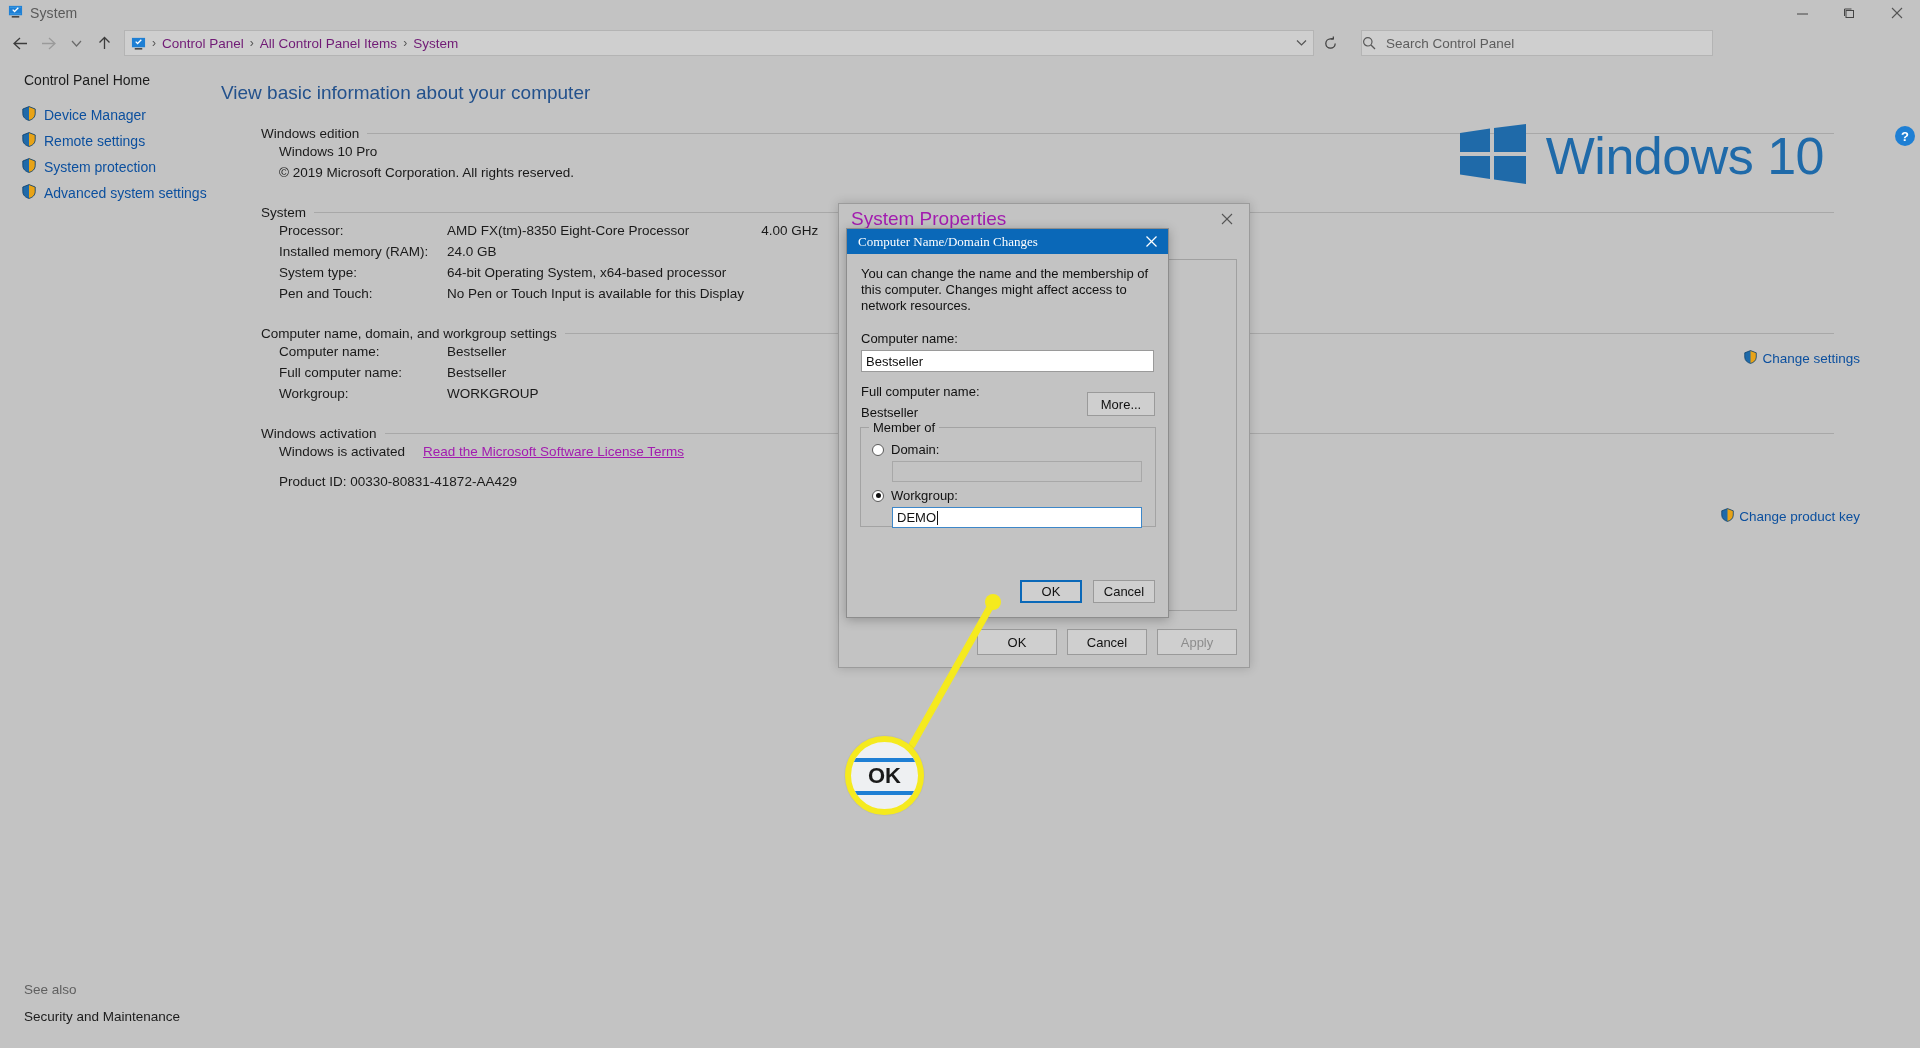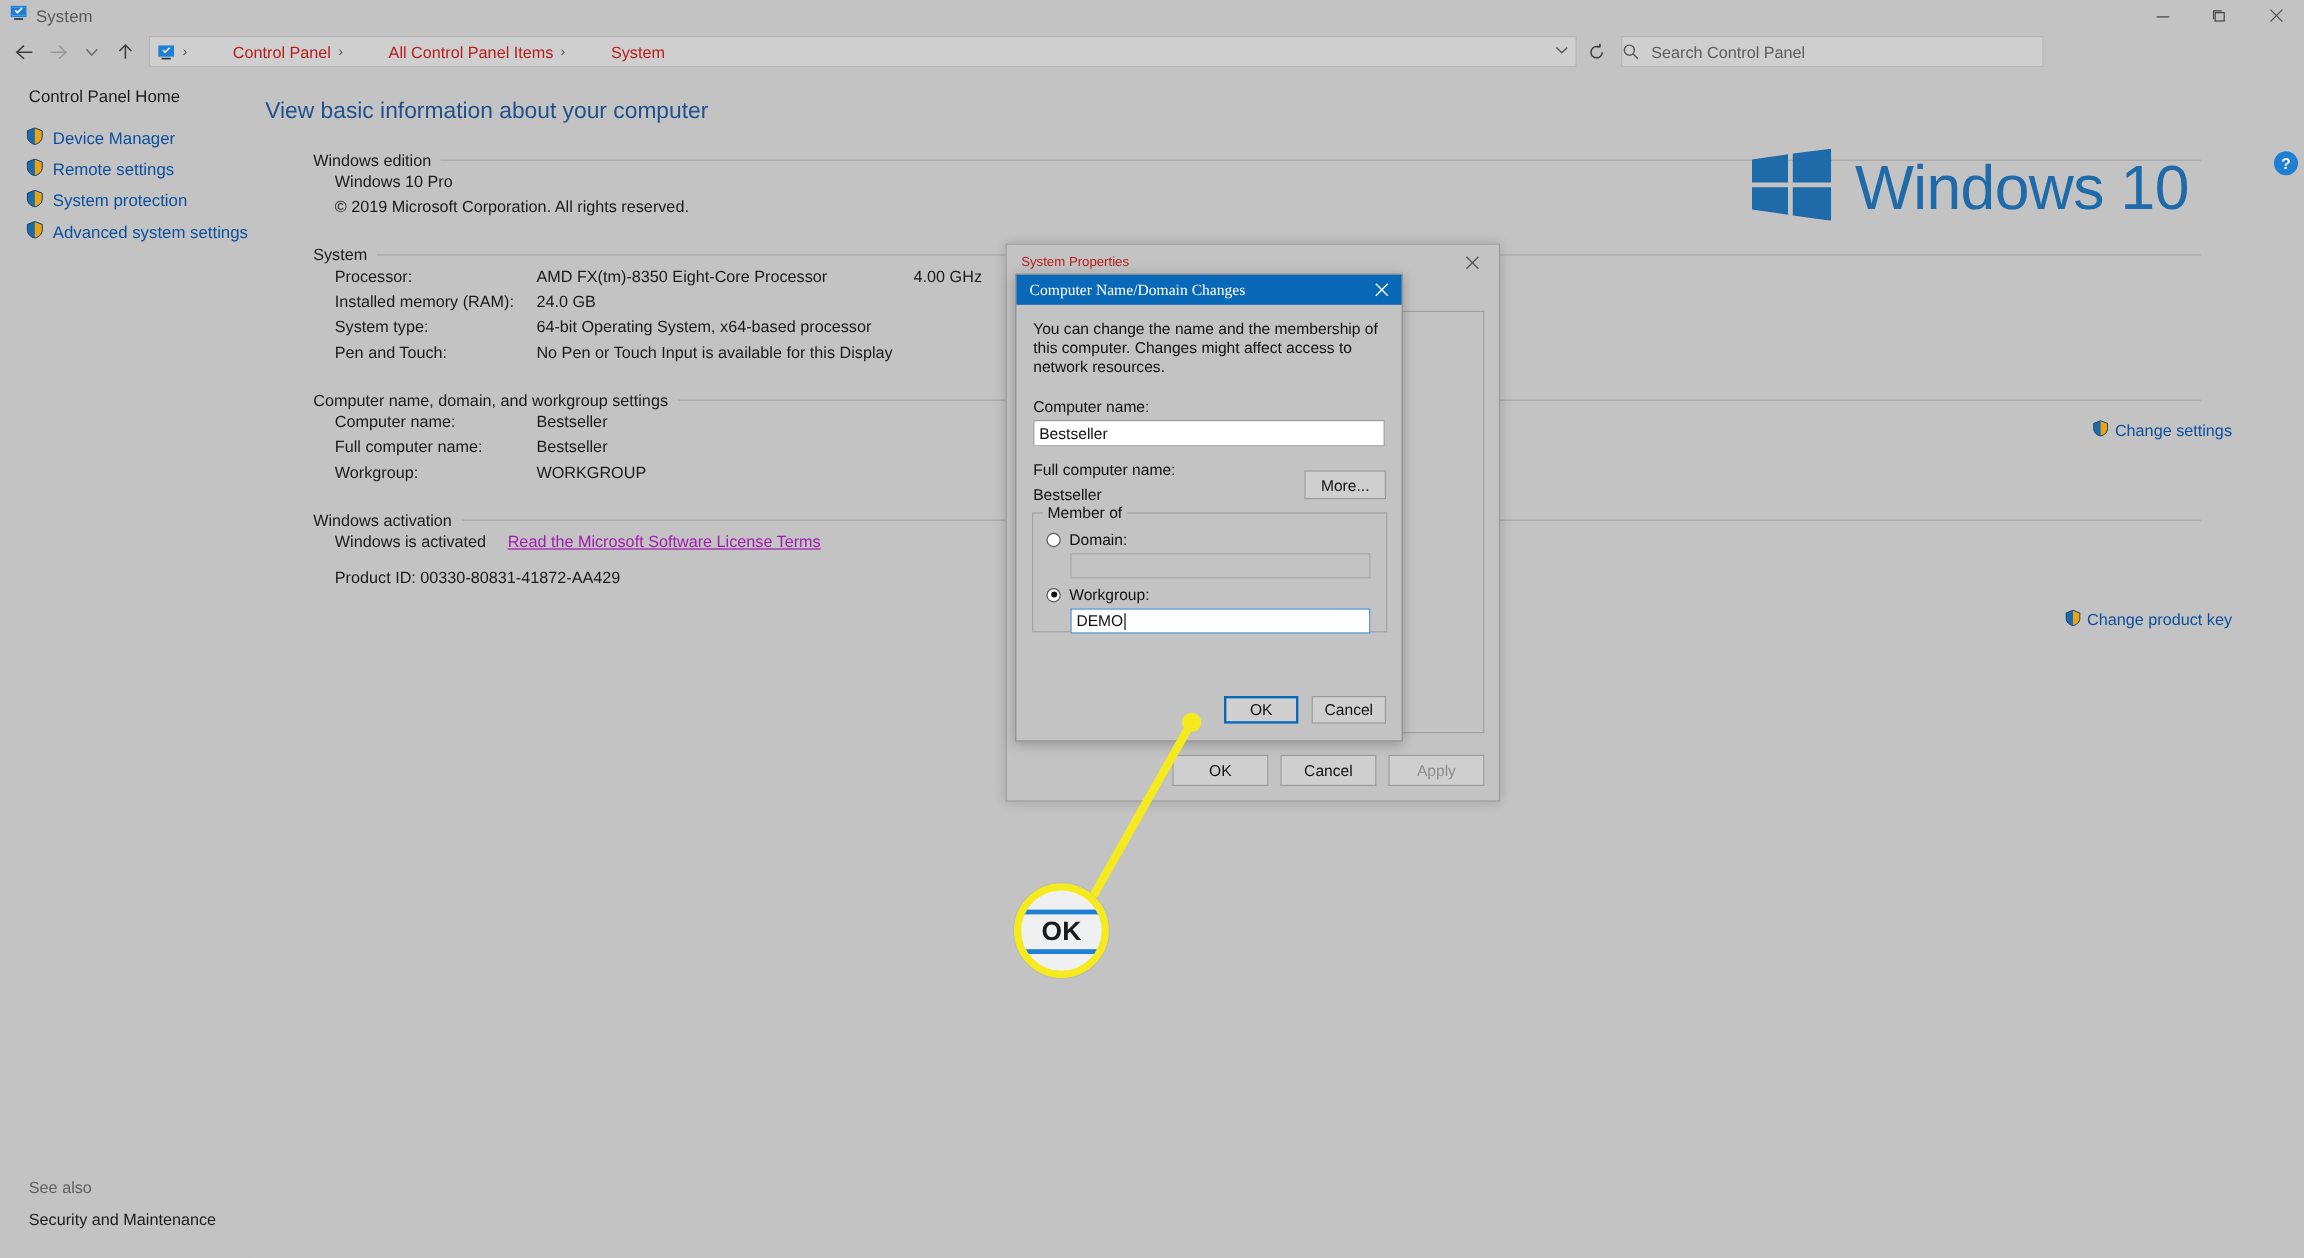--- a/index.html
+++ b/index.html
@@ -41,30 +41,30 @@
   .crumbbar {
     flex: 0 0 auto;
     margin-left: 6px;
     width: 1190px; height: 26px;
     background: #cfcfcf;
     border: 1px solid #b4b4b4;
     display: flex; align-items: center; padding: 0 4px;
     position: relative;
   }
   .crumb-icon { margin: 0 4px 0 2px; display: flex; align-items: center; }
-  .crumb { font-size: 13.5px; color: #b91c1c; padding: 2px 4px; white-space: nowrap; margin-left: 32px; }
+  .crumb { font-size: 13.5px; color: #701a75; padding: 2px 4px; white-space: nowrap; }
   .crumb-sep { color: #555; font-size: 12px; padding: 0 2px; }
   .crumb-caret { position: absolute; right: 6px; color: #444; font-size: 11px; }
   .refresh-btn {
     width: 28px; height: 26px; margin-left: 2px;
     display: flex; align-items: center; justify-content: center;
     color: #3c3c3c; font-size: 15px;
   }
   .searchbox {
-    margin-left: 7px; width: 352px; height: 26px;
+    margin-left: 17px; width: 352px; height: 26px;
     background: #cfcfcf; border: 1px solid #b4b4b4;
     display: flex; align-items: center; padding: 0 0;
   }
   .searchbox .sicon { margin-right: 8px; color: #585858; display:flex; }
   .searchbox input {
     border: none; background: transparent; outline: none;
     font-family: "Liberation Sans", sans-serif; font-size: 13.5px;
     color: #4a4a4a; width: 100%;
   }
   .searchbox input::placeholder { color: #5d5d5d; }
@@ -106,21 +106,21 @@
   .dlg-sysprops {
     position: absolute; left: 838px; top: 203px; width: 412px; height: 465px;
     background: #c3c3c3;
     border: 1px solid #9b9b9b;
     box-shadow: 0 0 10px rgba(0,0,0,.18);
   }
   .sp-title {
     height: 30px; display: flex; align-items: center; justify-content: space-between;
     padding-left: 12px; background: #c3c3c3;
   }
-  .sp-title .t { font-size: 11px; color: #b91c1c; }
+  .sp-title .t { font-size: 19px; color: #a21caf; }
   .sp-close { width: 44px; height: 30px; display:flex; align-items:center; justify-content:center; color:#555; }
   .sp-tabs { display: flex; padding: 2px 10px 0 10px; font-size: 13px; color: #111; }
   .sp-tab { padding: 4px 9px; }
   .sp-body {
     margin: 0 12px; height: 352px; border: 1px solid #a0a0a0; background: #c3c3c3;
     position: relative; font-size: 13px; color: #111;
   }
   .sp-body .txt { position: absolute; }
   .sp-input {
     position: absolute; background: #fff; border: 1px solid #9a9a9a; height: 22px;

